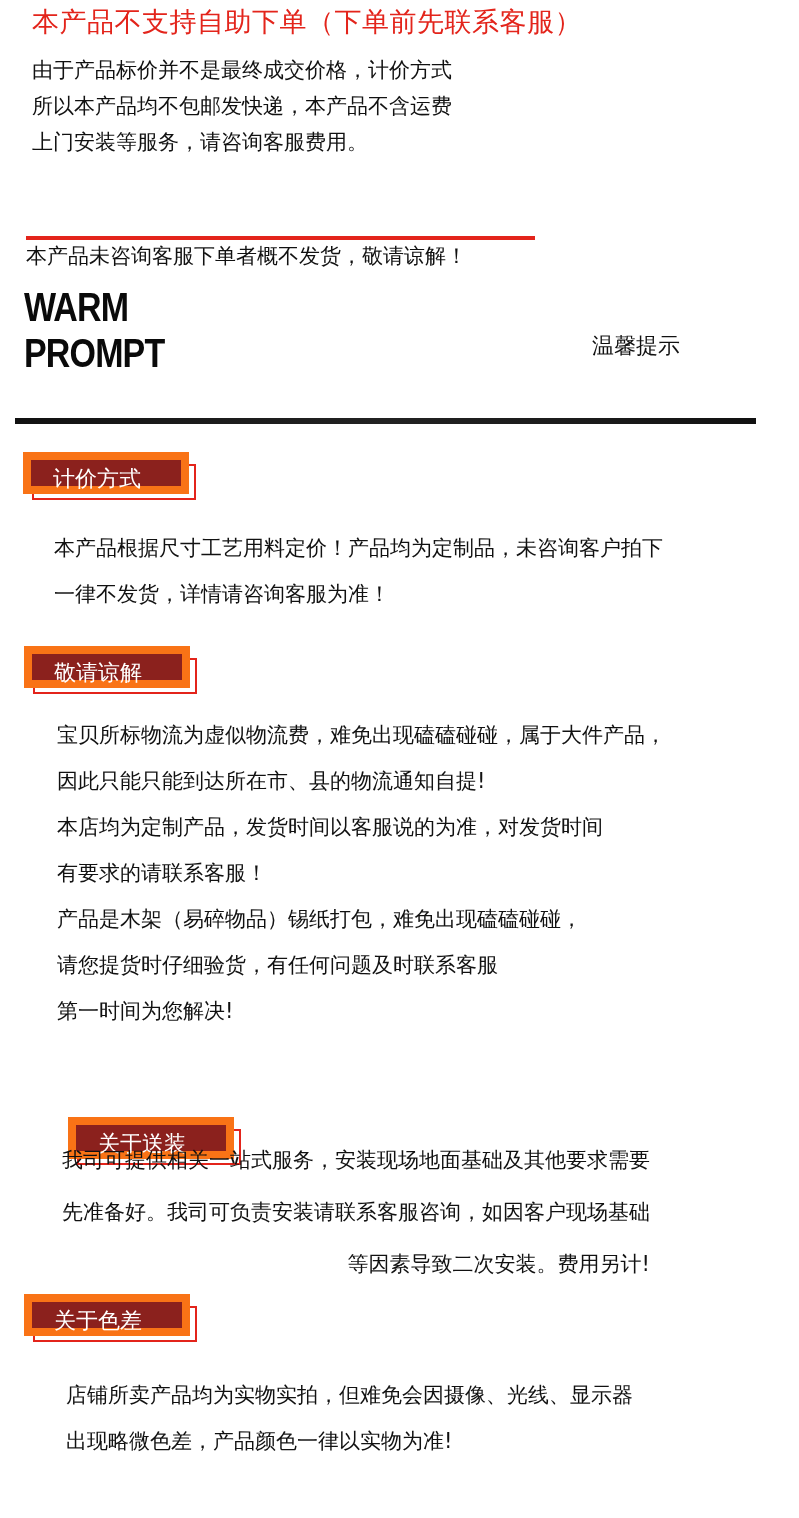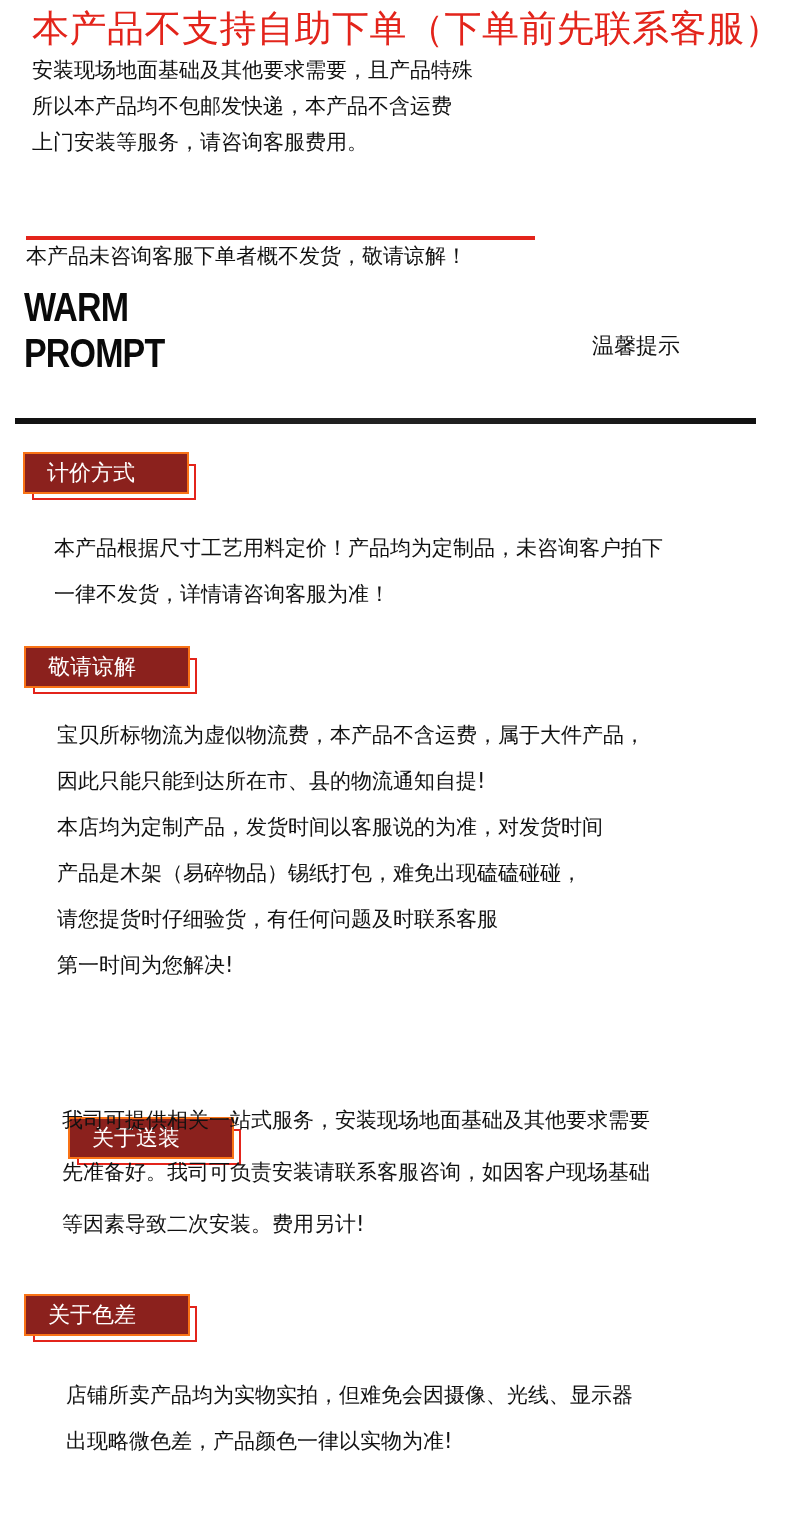--- a/index.html
+++ b/index.html
@@ -3,21 +3,21 @@
   <meta charset="utf-8">
   <style>
     html, body { margin: 0; padding: 0; background: #ffffff; }
     body {
       width: 799px; height: 1518px; position: relative; overflow: hidden;
       font-family: "DejaVu Sans", "Liberation Sans", sans-serif;
       color: #111111;
     }
     .abs { position: absolute; }
     .red-title {
-      left: 32px; top: 4px; font-size: 37px; color: #e3241b; white-space: nowrap;
+      left: 32px; top: 4px; font-size: 27px; color: #e3241b; white-space: nowrap;
       letter-spacing: 0.5px;
     }
     .intro {
       left: 32px; top: 52px; font-size: 21px; line-height: 36px; color: #111;
     }
     .intro div { white-space: nowrap; }
     .notice {
       left: 26px; top: 202px; font-size: 21px; white-space: nowrap; color: #111; margin-top: 40px;
     }
     .notice-underline {
@@ -35,34 +35,34 @@
       left: 15px; top: 418px; width: 741px; height: 6px;
       background: linear-gradient(to right, #111 0%, #1a1a1a 20%, #222 50%, #1a1a1a 80%, #111 100%);
     }
     .sec-badge { width: 176px; height: 50px; }
     .sec-badge .back {
       position: absolute; left: 9px; top: 12px; width: 164px; height: 36px;
       border: 2px solid #e3241b; background: #fff; box-sizing: border-box;
     }
     .sec-badge .front {
       position: absolute; left: 0; top: 0; width: 166px; height: 42px;
-      background: #8b211d; border: 2px solid #f97316; box-sizing: border-box;
+      background: #8b211d; border: 8px solid #f97316; box-sizing: border-box;
       color: #fff; font-size: 22px; line-height: 38px; padding-left: 22px;
       white-space: nowrap;
     }
     .para { font-size: 21px; color: #111; margin-left: 18px; }
     .para div { white-space: nowrap; }
   </style>
 </head>
 <body>
 
 <div class="abs red-title">本产品不支持自助下单（下单前先联系客服）</div>
 
 <div class="abs intro">
-  <div>安装现场地面基础及其他要求需要，且产品特殊</div>
+  <div>由于产品标价并不是最终成交价格，计价方式</div>
   <div>所以本产品均不包邮发快递，本产品不含运费</div>
   <div>上门安装等服务，请咨询客服费用。</div>
 </div>
 
 <div class="abs notice">本产品未咨询客服下单者概不发货，敬请谅解！</div>
 <div class="abs notice-underline"></div>
 
 <div class="abs warm">
   <div>WARM</div>
   <div>PROMPT</div>
@@ -78,33 +78,34 @@
 <div class="abs para" style="left:36px; top:525px; line-height:46px;">
   <div>本产品根据尺寸工艺用料定价！产品均为定制品，未咨询客户拍下</div>
   <div>一律不发货，详情请咨询客服为准！</div>
 </div>
 
 <div class="abs sec-badge" style="left:24px; top:646px;">
   <div class="back"></div>
   <div class="front">敬请谅解</div>
 </div>
 <div class="abs para" style="left:39px; top:712px; line-height:46px;">
-  <div>宝贝所标物流为虚似物流费，本产品不含运费，属于大件产品，</div>
+  <div>宝贝所标物流为虚似物流费，难免出现磕磕碰碰，属于大件产品，</div>
   <div>因此只能只能到达所在市、县的物流通知自提!</div>
   <div>本店均为定制产品，发货时间以客服说的为准，对发货时间</div>
+  <div>有要求的请联系客服！</div>
   <div>产品是木架（易碎物品）锡纸打包，难免出现磕磕碰碰，</div>
   <div>请您提货时仔细验货，有任何问题及时联系客服</div>
   <div>第一时间为您解决!</div>
 </div>
 
 <div class="abs sec-badge" style="left:24px; top:1117px;margin-left:44px;">
   <div class="back"></div>
   <div class="front">关于送装</div>
 </div>
-<div class="abs para" style="left:44px; top:1094px; line-height:52px;">
+<div class="abs para" style="left:44px; top:1134px; line-height:52px;text-align:right;">
   <div>我司可提供相关一站式服务，安装现场地面基础及其他要求需要</div>
   <div>先准备好。我司可负责安装请联系客服咨询，如因客户现场基础</div>
   <div>等因素导致二次安装。费用另计!</div>
 </div>
 
 <div class="abs sec-badge" style="left:24px; top:1294px;">
   <div class="back"></div>
   <div class="front">关于色差</div>
 </div>
 <div class="abs para" style="left:48px; top:1372px; line-height:46px;">

